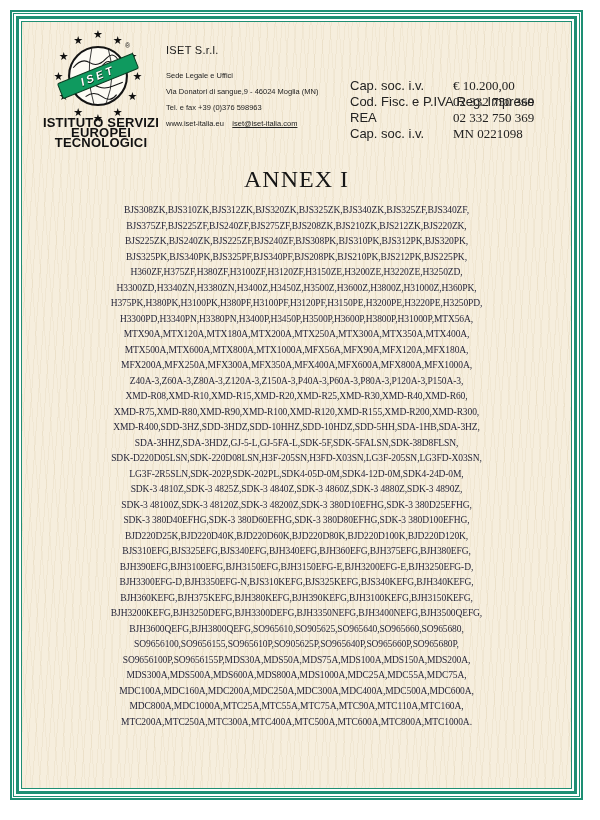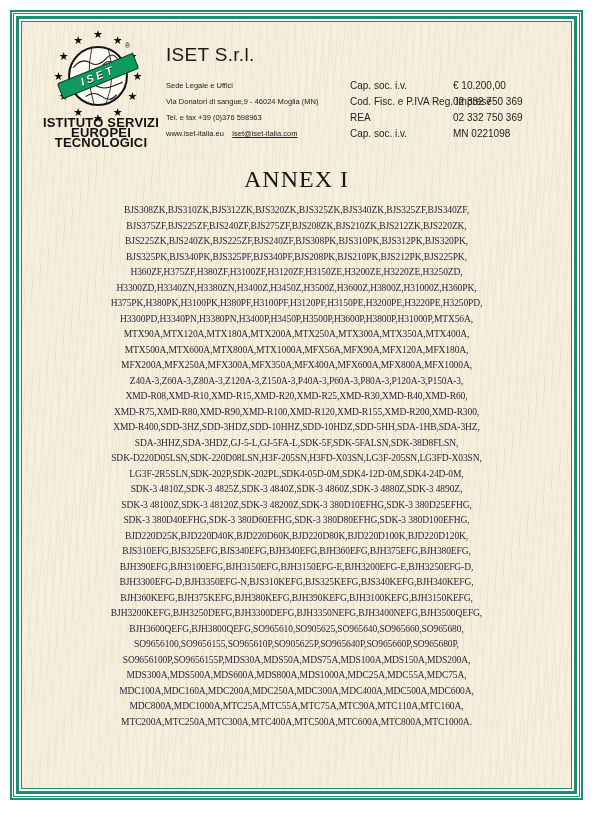--- a/index.html
+++ b/index.html
@@ -45,27 +45,27 @@
     font-size:11px;font-weight:bold;font-style:italic;letter-spacing:3px;
     color:#ffffff;text-shadow:0 0 1px #06361c, 0 1px 0 #06361c;line-height:1;
   }
   .org-name{
     position:absolute;left:6px;top:96px;width:146px;text-align:center;
     font-size:13px;font-weight:bold;color:#111;line-height:10px;letter-spacing:.2px;
   }
 
   
   .company-block{position:absolute;left:144px;top:22px;color:#1b1b1b;}
-  .company-name{font-size:19px;color:#1b1b1b;margin:0 0 12px 0;font-weight:500;letter-spacing:.3px;}
+  .company-name{font-size:11px;color:#1b1b1b;margin:0 0 12px 0;font-weight:500;letter-spacing:.3px;}
   .contact-line{font-size:7.5px;line-height:16px;color:#222;white-space:nowrap;}
   .email-link{text-decoration:underline;color:#222;}
   .finance-block{position:absolute;left:328px;top:56px;}
-  .fin-row{display:flex;font-size:10px;line-height:16px;color:#222;}
+  .fin-row{display:flex;font-size:13px;line-height:16px;color:#222;}
   .fin-label{width:103px;white-space:nowrap;}
-  .fin-value{white-space:nowrap;}
+  .fin-value{white-space:nowrap;font-family:Liberation Serif, serif;}
 
   
   .annex-title{
     position:absolute;left:0;right:0;top:144px;text-align:center;
     font-family:"Liberation Serif",serif;font-size:24px;color:#161616;
     letter-spacing:1px;
   }
   .codes{
     position:absolute;left:0;right:0;top:181px;text-align:center;
     font-family:"Liberation Serif",serif;font-size:9.5px;line-height:15.5px;

